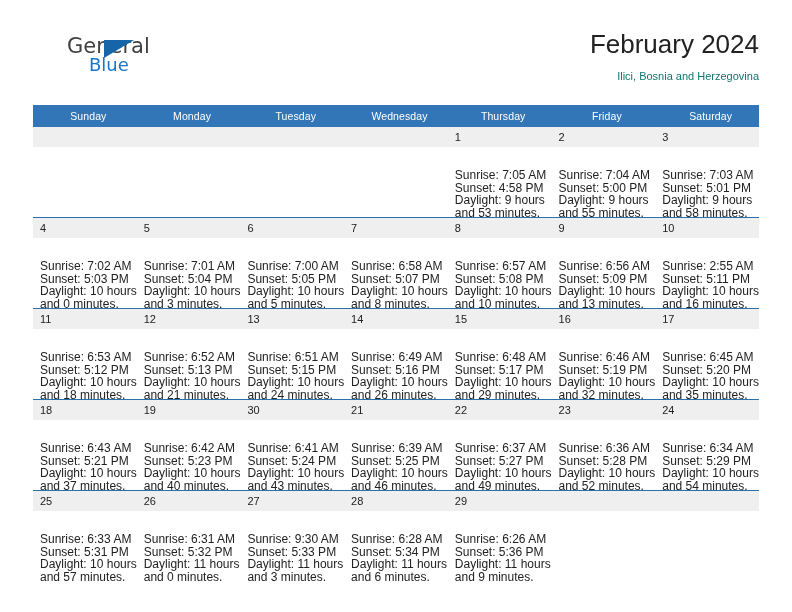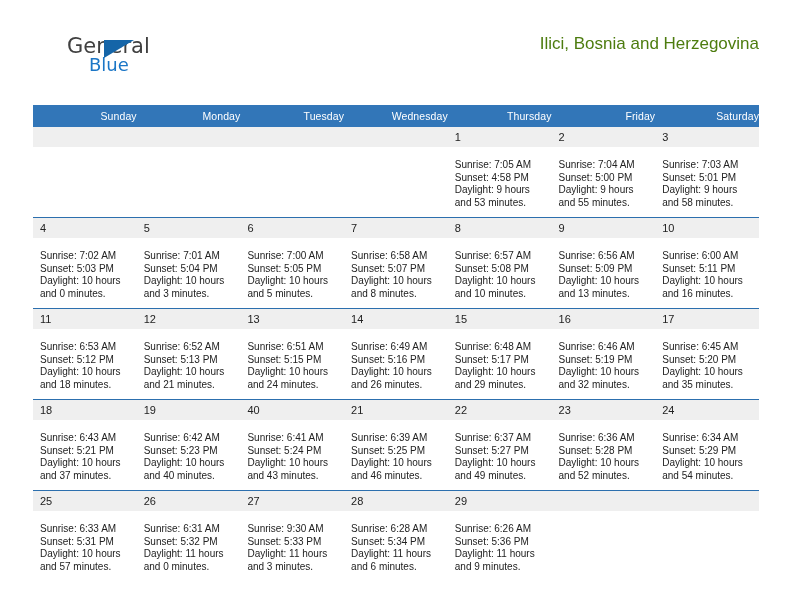--- a/index.html
+++ b/index.html
@@ -71,22 +71,22 @@
     top: 0;
     text-align: right;
   }
   .cal-title {
     font-size: 26px;
     color: #222222;
     line-height: 32px;
     white-space: nowrap;
   }
   .cal-subtitle {
-    font-size: 17px;
-    color: #4d7c0f;
+    font-size: 11px;
+    color: #0f766e;
     line-height: 20px;
     margin-top: 6px;
     white-space: nowrap;
     text-align: right;
   }
 
   
   .calendar {
     position: absolute;
     left: 33px;
@@ -96,21 +96,21 @@
   table.cal {
     width: 726px;
     border-collapse: collapse;
     table-layout: fixed;
   }
   table.cal th {
     background: #3276b8;
     color: #ffffff;
     font-size: 10.5px;
     font-weight: normal;
-    text-align: right;
+    text-align: center;
     padding: 5px 0 5px 7px;
     height: 10px;
     letter-spacing: 0.1px;
   }
   table.cal td {
     vertical-align: top;
     padding: 0;
     width: 103.7px;
     height: 90px;
     background: #ffffff;
@@ -128,22 +128,22 @@
     font-size: 11px;
     color: #222222;
     padding: 4px 0 4px 7px;
     height: 12px;
     line-height: 12px;
   }
   .daynum.empty {
     color: transparent;
   }
   .details {
-    padding: 12px 6px 0 7px;
-    font-size: 10px;
+    padding: 22px 6px 0 7px;
+    font-size: 12px;
     line-height: 12.6px;
     color: #222222;
   }
   .details div {
     white-space: nowrap;
   }
 </style>
 </head>
 <body>
 
@@ -151,20 +151,21 @@
 
   <div class="header">
 
     <div class="brand">
       <span class="brand-general">General</span>
       <span class="brand-triangle"></span>
       <span class="brand-blue">Blue</span>
     </div>
 
     <div class="title-block">
+      <div class="cal-title">February 2024</div>
       <div class="cal-subtitle">Ilici, Bosnia and Herzegovina</div>
     </div>
 
   </div>
 
   <div class="calendar">
     <table class="cal">
       <thead>
         <tr id="weekday-row">
             <th>Sunday</th>
@@ -296,21 +297,21 @@
                   <div>Sunset: 5:09 PM</div>
                   <div>Daylight: 10 hours</div>
                   <div>and 13 minutes.</div>
                 </div>
               </div>
             </td>
             <td>
               <div class="cell-inner">
                 <div class="daynum">10</div>
                 <div class="details">
-                  <div>Sunrise: 6:00 AM</div>
+                  <div>Sunrise: 2:55 AM</div>
                   <div>Sunset: 5:11 PM</div>
                   <div>Daylight: 10 hours</div>
                   <div>and 16 minutes.</div>
                 </div>
               </div>
             </td>
           </tr>
           <tr class="week-row">
             <td>
               <div class="cell-inner">
@@ -408,21 +409,21 @@
                 <div class="details">
                   <div>Sunrise: 6:42 AM</div>
                   <div>Sunset: 5:23 PM</div>
                   <div>Daylight: 10 hours</div>
                   <div>and 40 minutes.</div>
                 </div>
               </div>
             </td>
             <td>
               <div class="cell-inner">
-                <div class="daynum">40</div>
+                <div class="daynum">30</div>
                 <div class="details">
                   <div>Sunrise: 6:41 AM</div>
                   <div>Sunset: 5:24 PM</div>
                   <div>Daylight: 10 hours</div>
                   <div>and 43 minutes.</div>
                 </div>
               </div>
             </td>
             <td>
               <div class="cell-inner">

